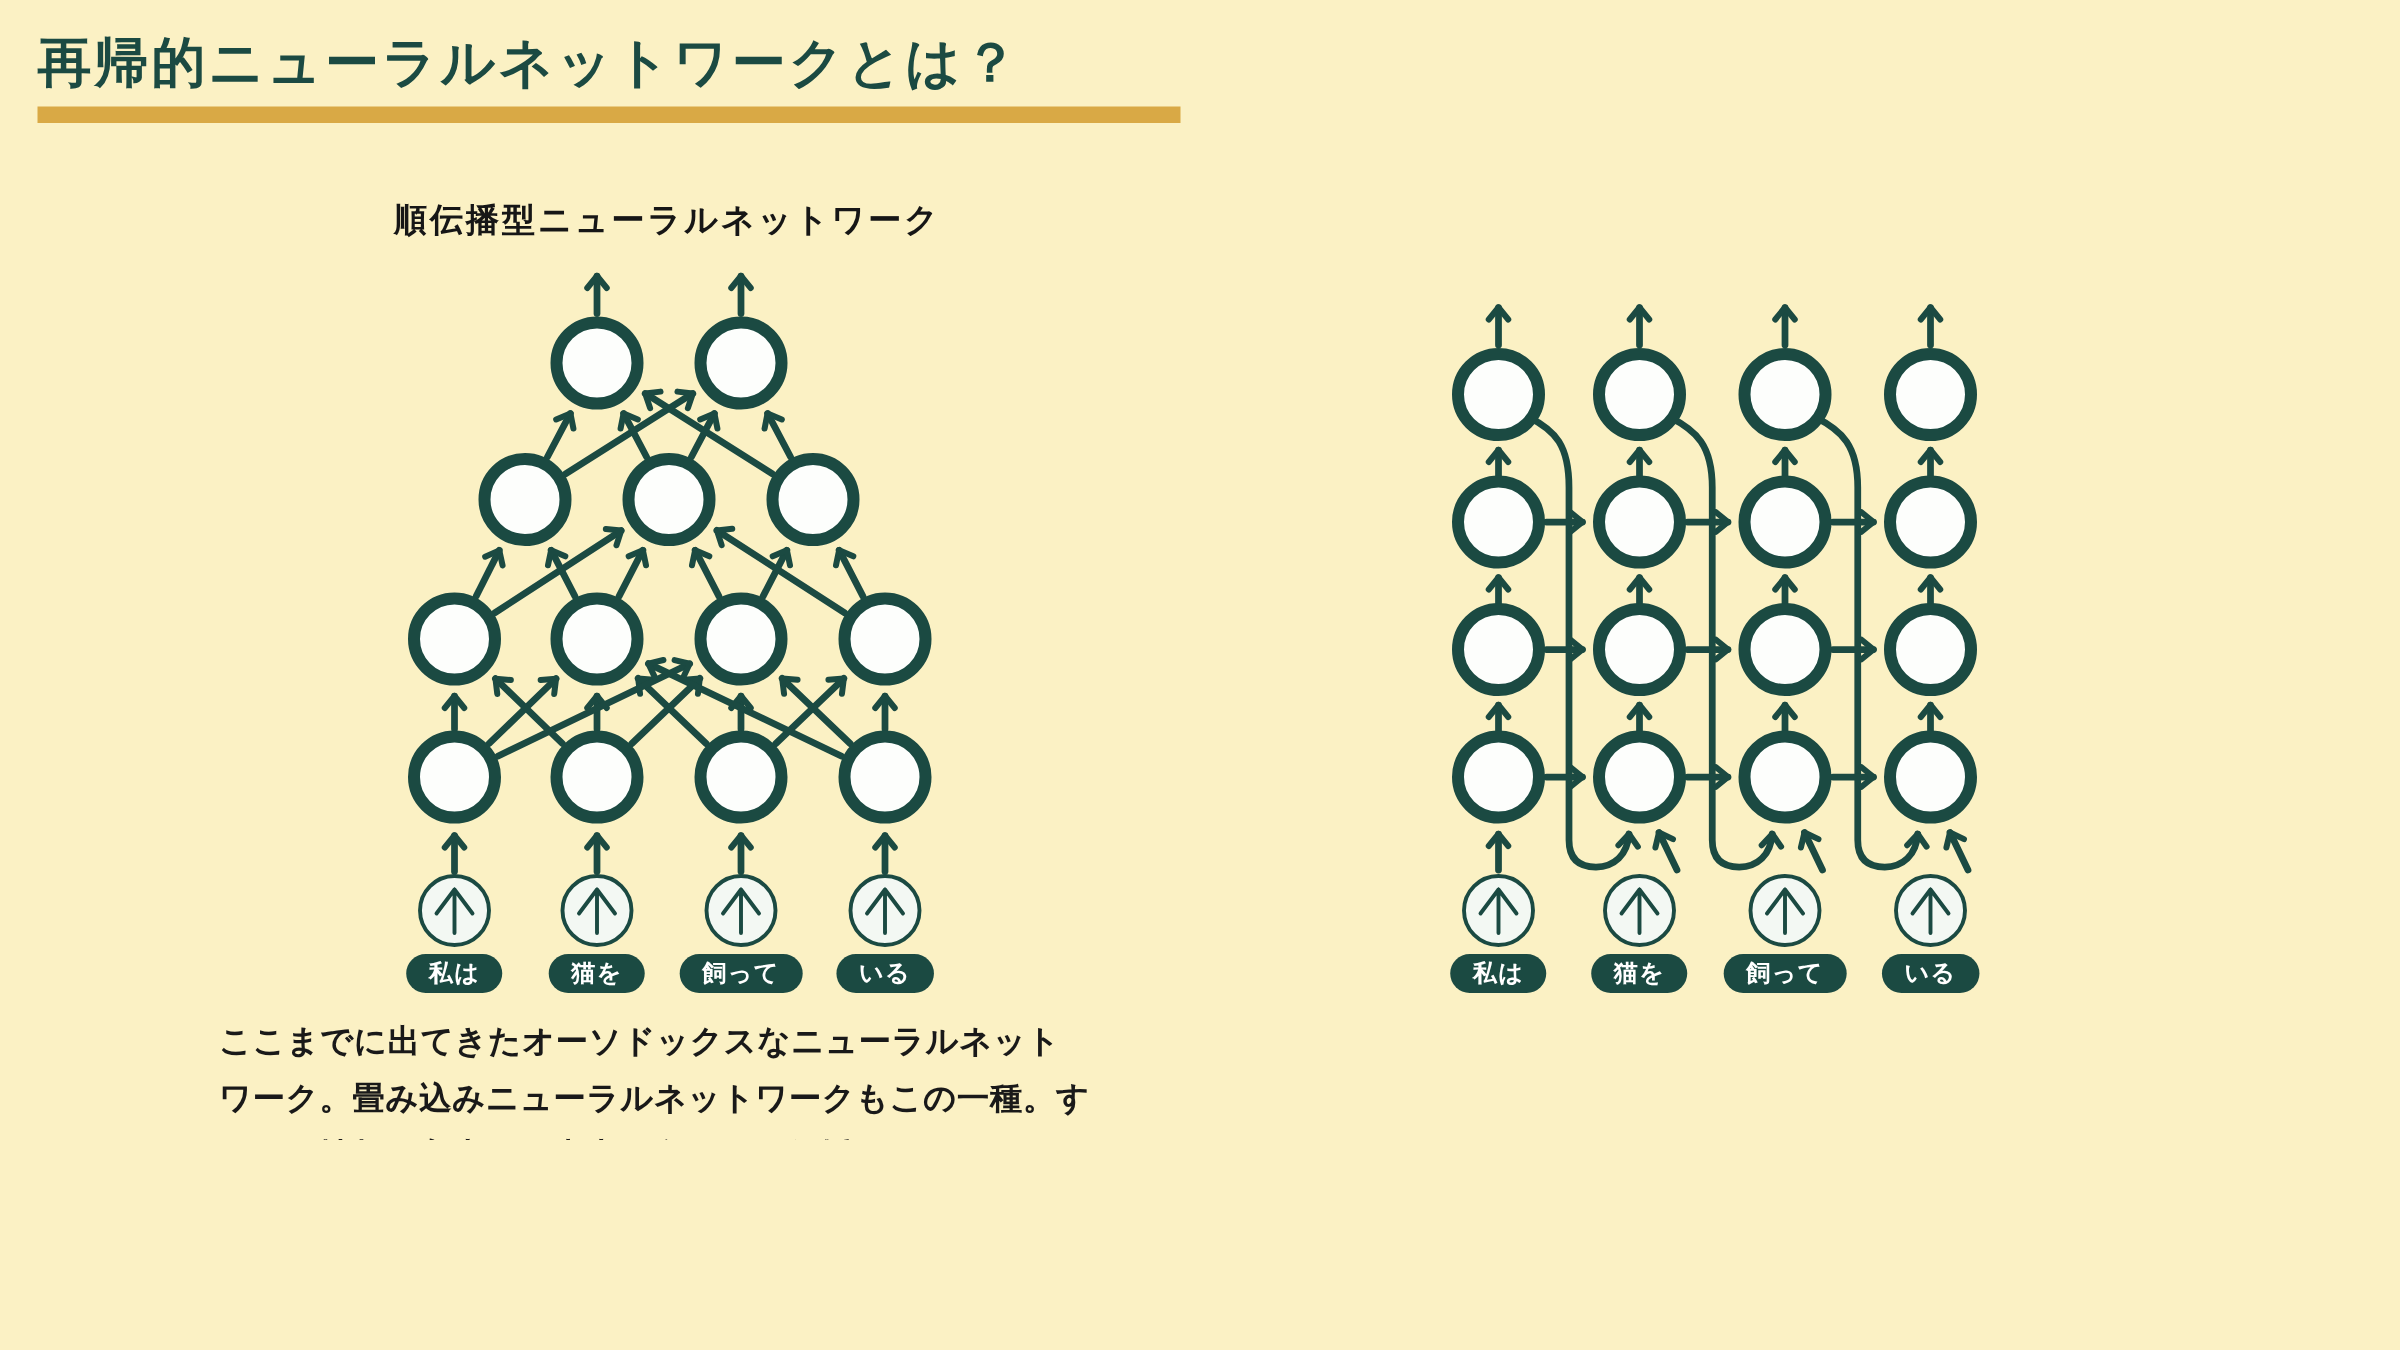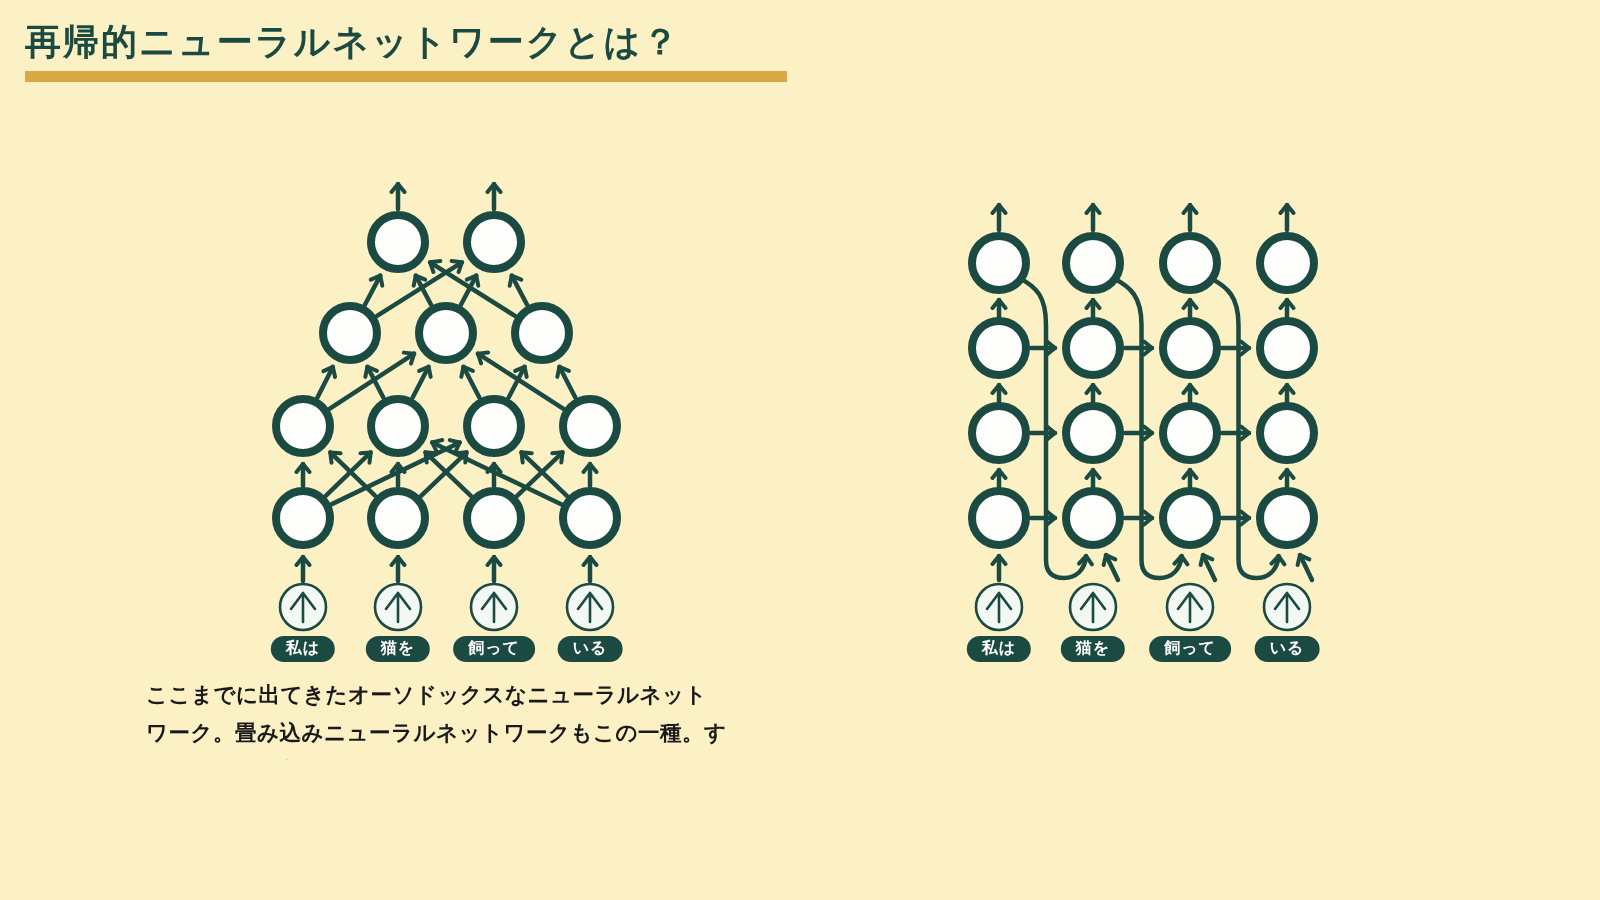--- a/index.html
+++ b/index.html
@@ -9,32 +9,33 @@
   body{font-family:"DejaVu Sans", sans-serif; background:var(--bg);}
   .stage{position:relative; width:1600px; height:760px; background:var(--bg); overflow:hidden;}
   .title{position:absolute; left:25px; top:18px; font-size:36px; font-weight:bold;
          color:var(--teal); letter-spacing:2px; white-space:nowrap;}
   .title-underline{position:absolute; left:25px; top:71px; width:762px; height:11px; background:var(--gold);}
   .net-heading{position:absolute; top:132px; transform:translateX(-50%); font-size:22px;
          font-weight:bold; color:#161616; letter-spacing:2px; white-space:nowrap;}
   .net-svg{position:absolute; top:170px;}
   .pill{position:absolute; top:636px; transform:translateX(-50%); height:26px; line-height:26px;
         border-radius:13px; background:var(--teal); color:#FFFFFF; font-size:16px; font-weight:bold;
-        padding:0 15px; letter-spacing:1px; white-space:nowrap;font-family:Liberation Mono, monospace;}
+        padding:0 15px; letter-spacing:1px; white-space:nowrap;}
   .caption{position:absolute; top:676px; font-size:21.5px; font-weight:700; line-height:38px;
         color:var(--text); white-space:pre; letter-spacing:0.5px;}
 </style>
 </head>
 <body>
 
 <div class="stage">
 
   <div class="title">再帰的ニューラルネットワークとは？</div>
   <div class="title-underline"></div>
 
+  <div class="net-heading" style="left:445px;">順伝播型ニューラルネットワーク</div>
 
   <svg id="ff-svg" class="net-svg" style="left:240px;" width="420" height="500" viewBox="240 170 420 500">
       <defs>
         <marker id="ah-ff" markerWidth="14" markerHeight="18" viewBox="-11 -9 14 18" refX="0" refY="0" orient="auto" markerUnits="userSpaceOnUse">
           <path d="M-8,-6.5 L0,0 L-8,6.5" fill="none" stroke="#1B4A42" stroke-width="4" stroke-linecap="round" stroke-linejoin="round"></path>
         </marker>
       </defs>
       <line x1="303" y1="486" x2="303" y2="464" stroke="#1B4A42" stroke-width="4.5" stroke-linecap="round" marker-end="url(#ah-ff)"></line>
       <line x1="398" y1="486" x2="398" y2="464" stroke="#1B4A42" stroke-width="4.5" stroke-linecap="round" marker-end="url(#ah-ff)"></line>
       <line x1="494" y1="486" x2="494" y2="464" stroke="#1B4A42" stroke-width="4.5" stroke-linecap="round" marker-end="url(#ah-ff)"></line>

